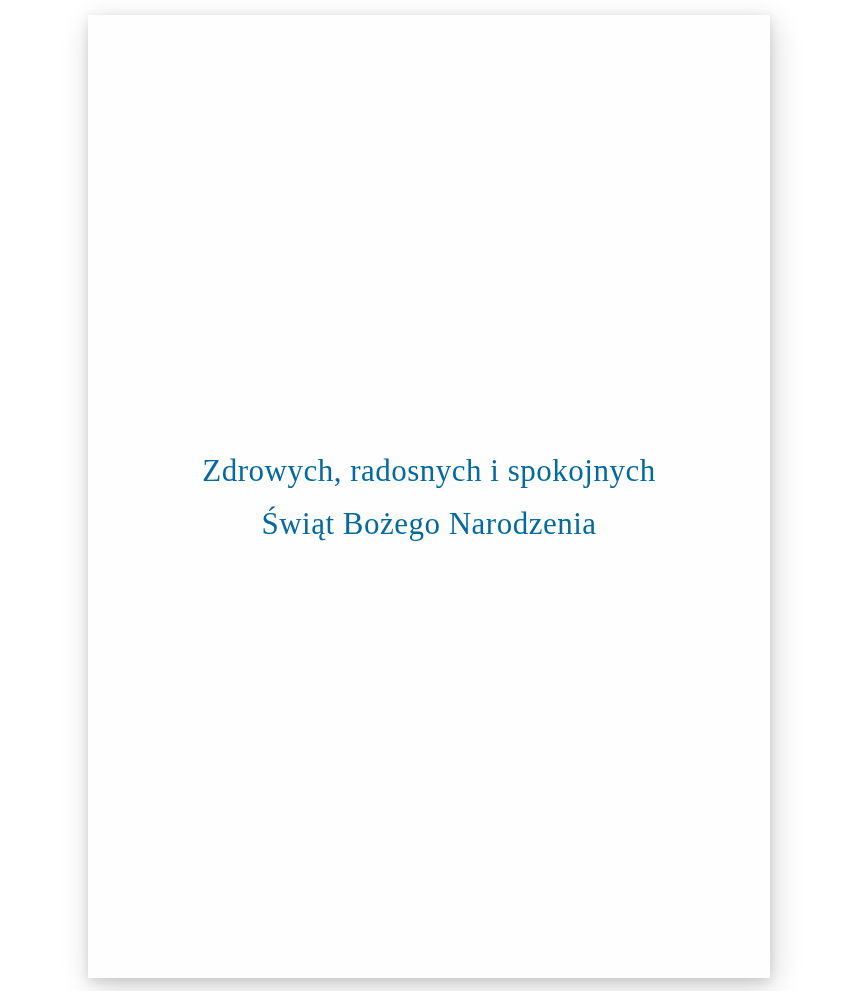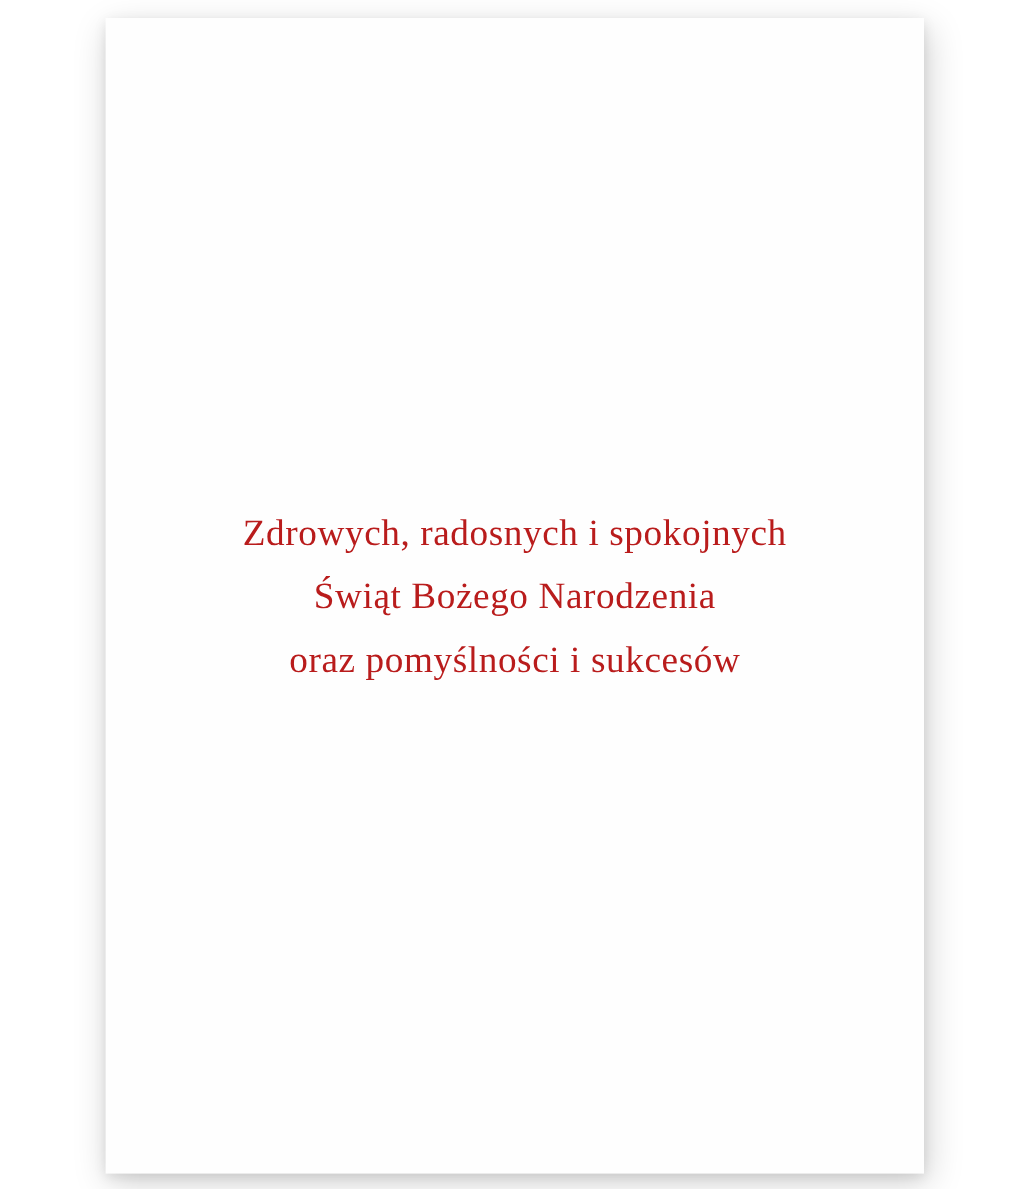--- a/index.html
+++ b/index.html
@@ -24,36 +24,35 @@
       background: #fefefe;
       box-shadow:
         0 3px 10px rgba(0, 0, 0, 0.10),
         3px 8px 28px rgba(0, 0, 0, 0.18);
       display: flex;
       align-items: center;
       justify-content: center;
     }
     .greeting {
       text-align: center;
-      color: #b91c1c;
+      color: #0369a1;
       font-size: 31px;
       line-height: 53px;
       letter-spacing: 0.5px;
       font-weight: 400;
     }
     .greeting p {
       margin: 0;
       padding: 0;
       white-space: nowrap;
     }
   </style>
 </head>
 <body>
 
 <div class="scene">
   <div class="poster">
     <div class="greeting">
       <p>Zdrowych, radosnych i spokojnych</p>
       <p>Świąt Bożego Narodzenia</p>
-      <p>oraz pomyślności i sukcesów</p>
     </div>
   </div>
 </div>
 
 </body></html>

